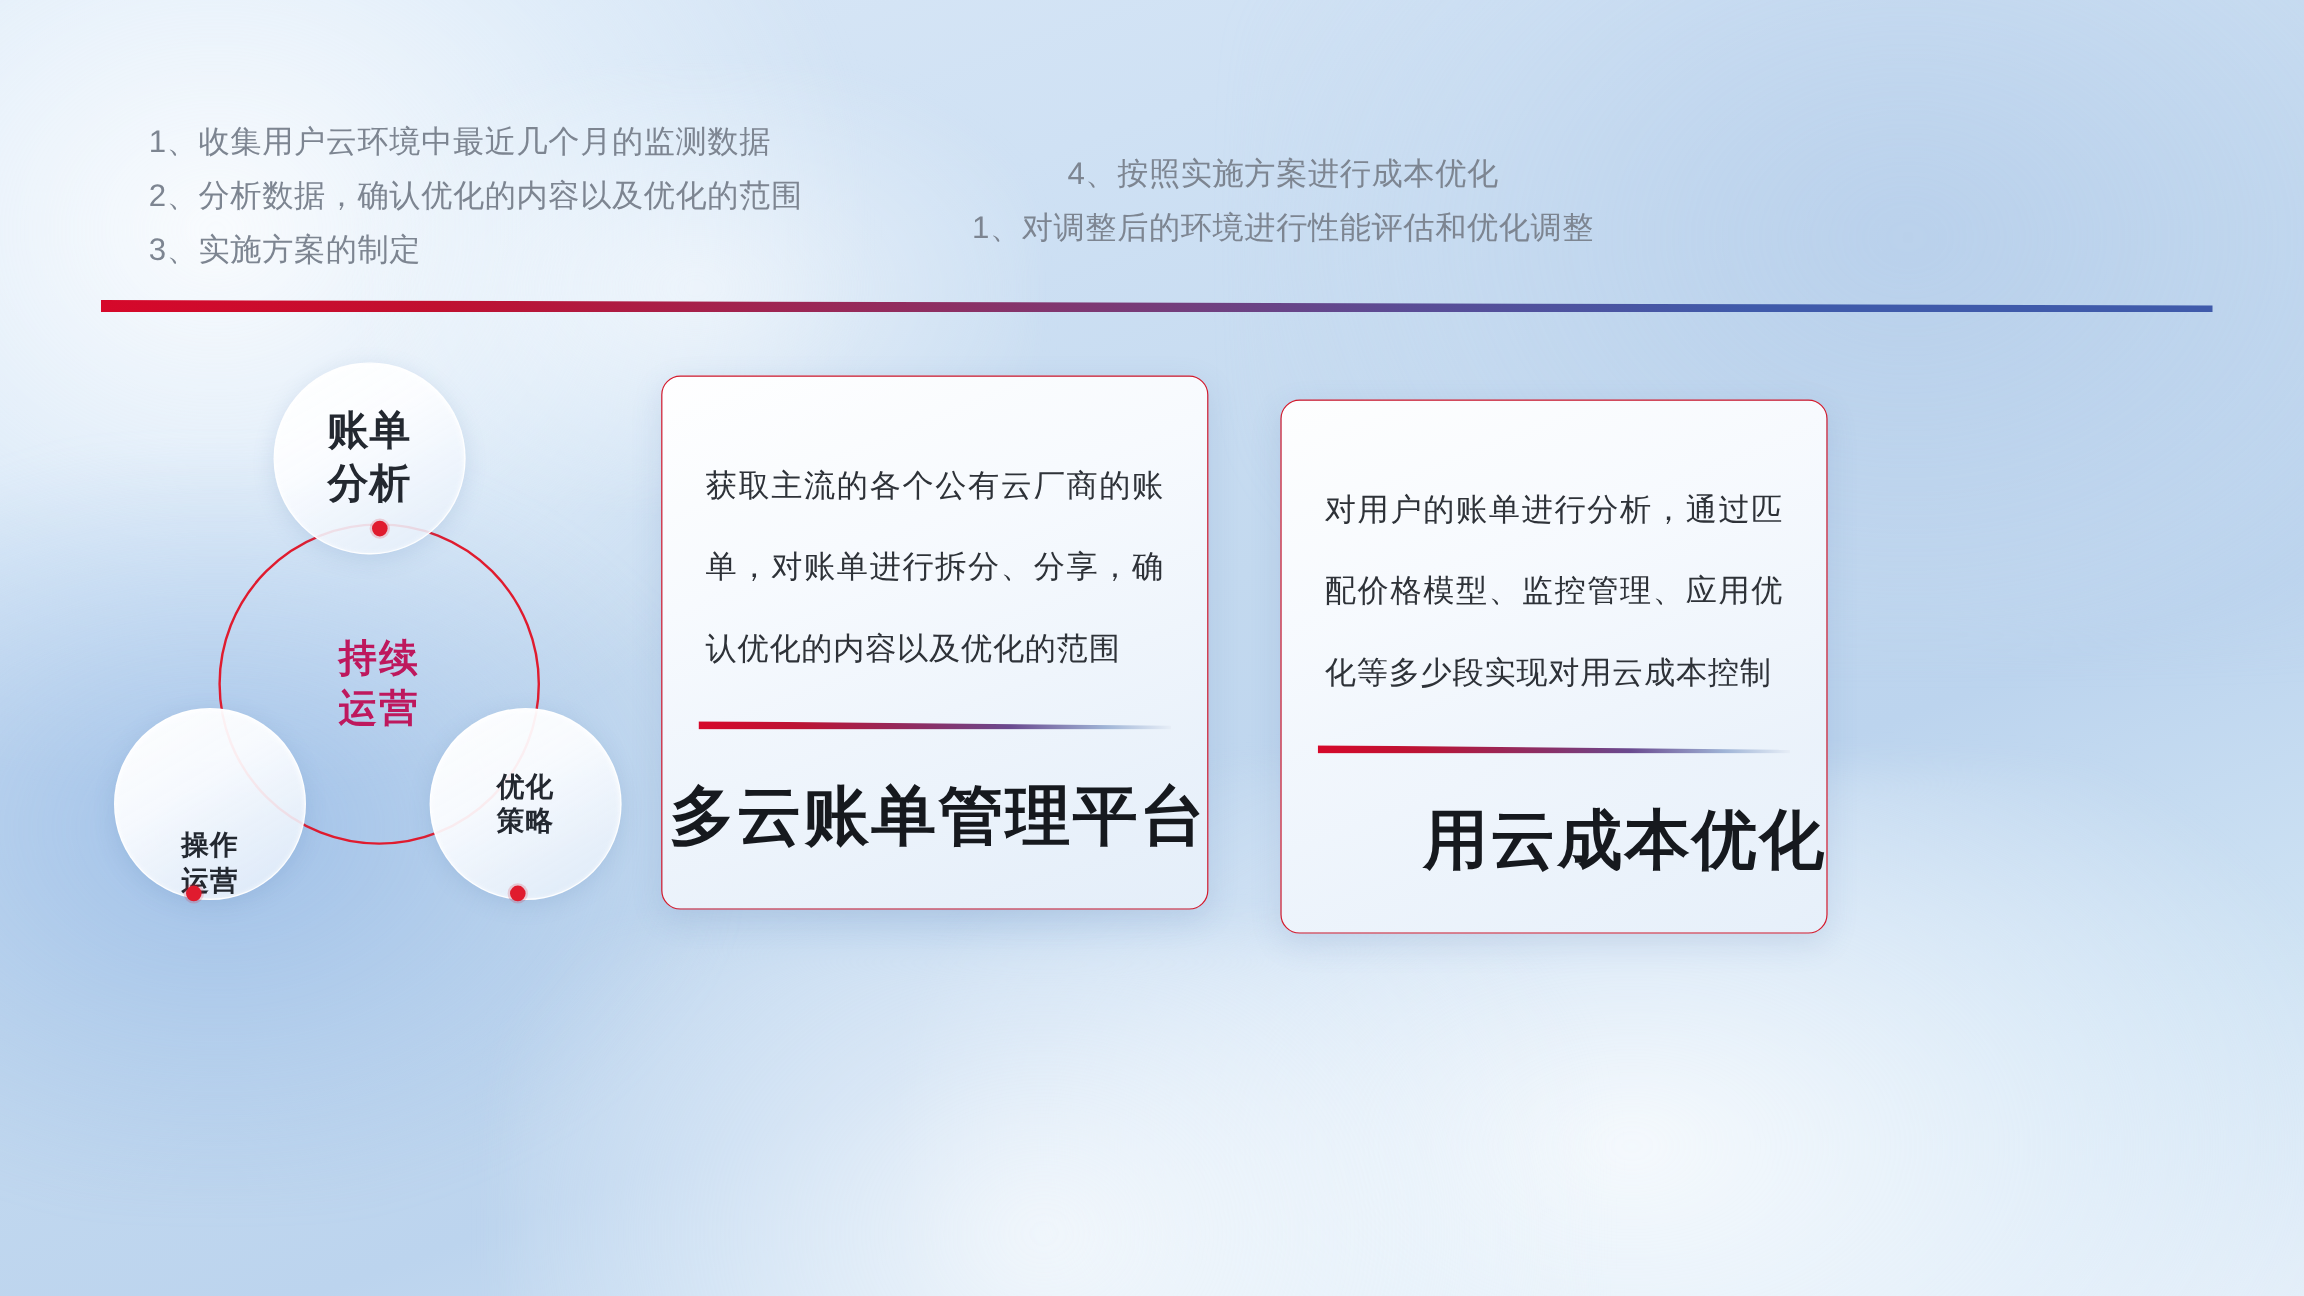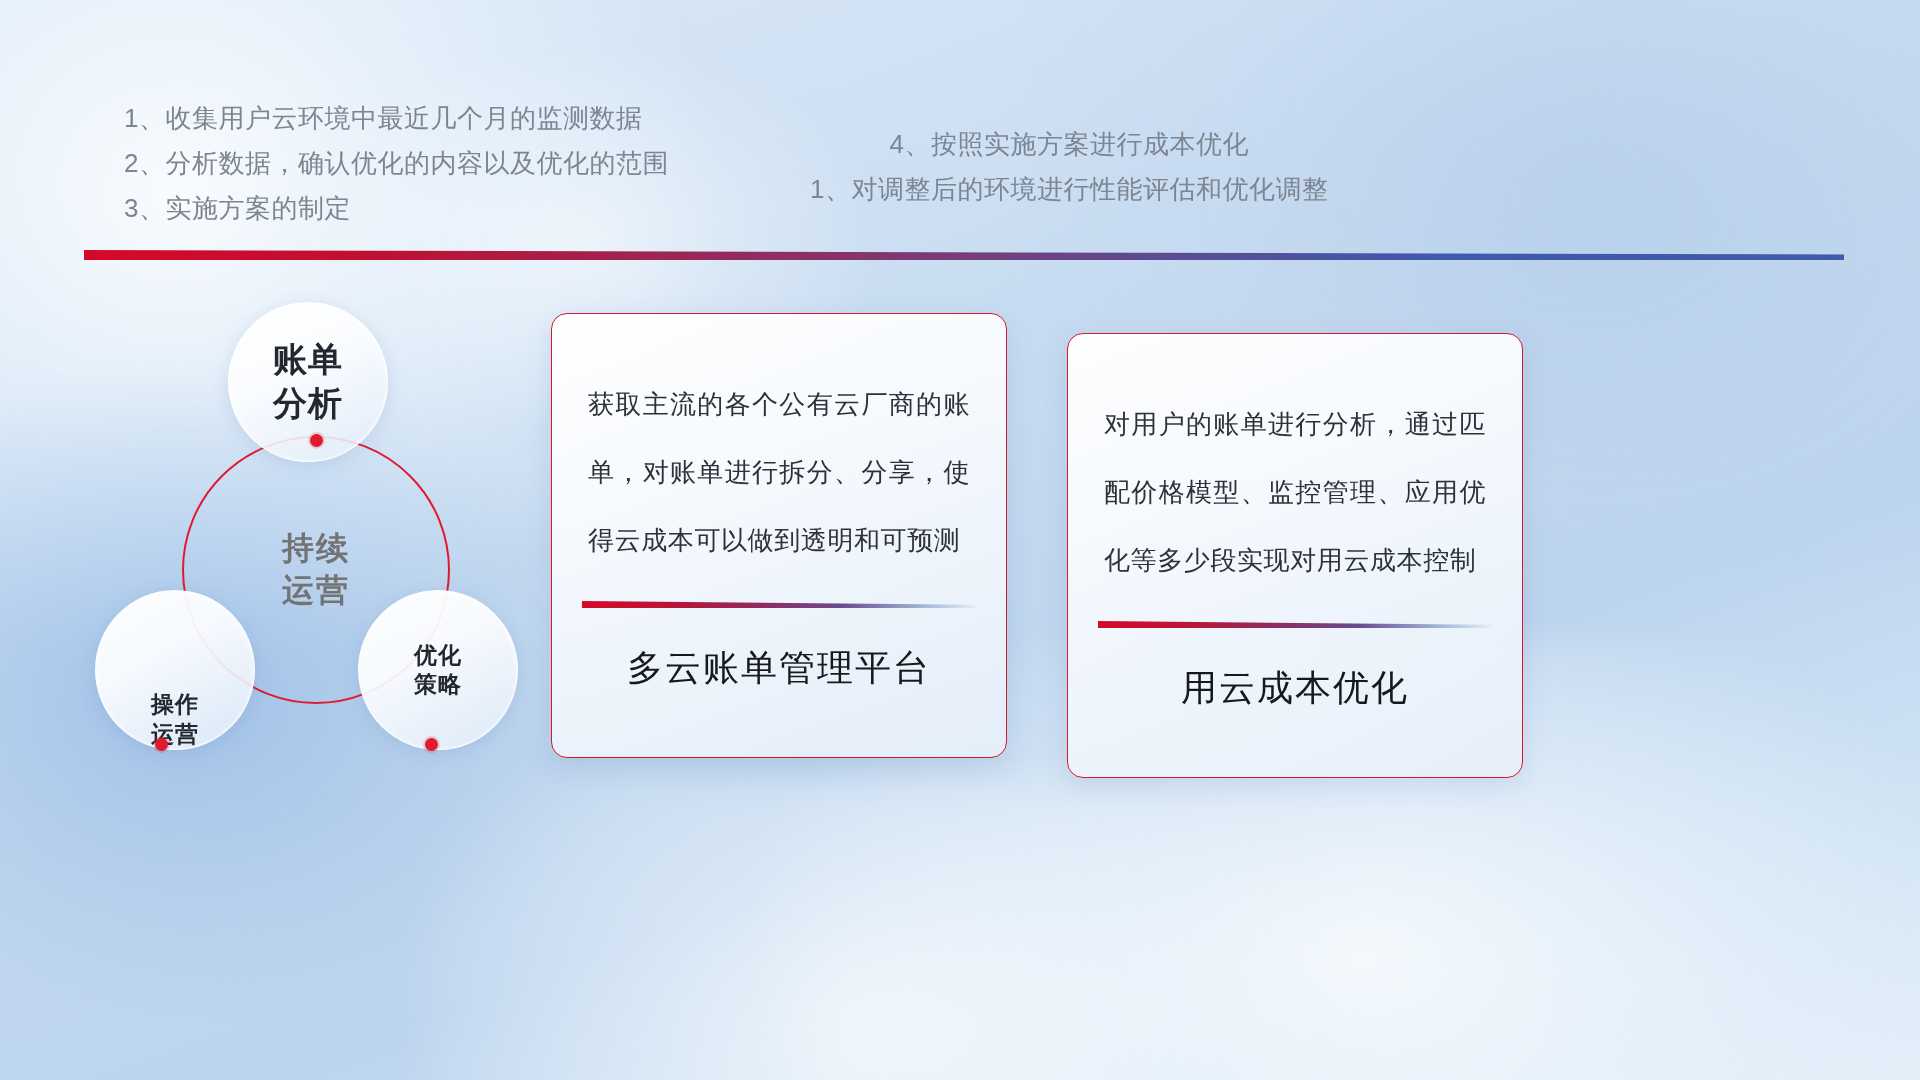--- a/index.html
+++ b/index.html
@@ -94,21 +94,21 @@
   }
   .bubble-top{left:148px;top:12px;width:160px;height:160px;}
   .bubble-bl{left:15px;top:300px;width:160px;height:160px;align-items:flex-end;}
   .bubble-br{left:278px;top:300px;width:160px;height:160px;text-align:center;}
   .bubble-bl .lbl,.bubble-br .lbl{font-size:23px;}
   .venn-center{
     position:absolute;left:102px;top:190px;width:268px;height:180px;
     display:flex;align-items:center;justify-content:center;
   }
   .venn-center .lbl{
-    font-size:32px;font-weight:700;color:#737373;line-height:1.3;
+    font-size:32px;font-weight:700;color:#be185d;line-height:1.3;
     text-align:center;letter-spacing:2px;
   }
   .dot{
     position:absolute;width:13px;height:13px;border-radius:50%;
     background:#e01b2e;box-shadow:0 0 0 2px rgba(224,27,46,.18);
   }
   .dot-top{left:230px;top:144px;}
   .dot-bl{left:75px;top:448px;}
   .dot-br{left:345px;top:448px;}
 
@@ -131,22 +131,22 @@
   .card-rule{
     position:absolute;left:30px;right:30px;top:287px;height:7px;overflow:hidden;
   }
   .card-rule .bar{
     position:absolute;inset:0;
     background:linear-gradient(90deg,#d6082a 0%, #bb1435 22%, #8b2f66 48%, #6a4a8f 66%, #9fb4d6 86%, #e7eef7 100%);
     clip-path:polygon(0 0, 100% 55%, 100% 100%, 0 100%);
   }
   .card-title{
     position:absolute;left:0;right:0;top:330px;
-    text-align:center;
-    font-size:36px;font-weight:400;color:#16191e;letter-spacing:2px;
+    text-align:right;
+    font-size:54px;font-weight:700;color:#16191e;letter-spacing:2px;
   }
 </style>
 </head>
 <body>
 
 <div class="bg">
   <div class="bg-base"></div>
   <div class="bg-blob1"></div>
   <div class="bg-blob2"></div>
   <div class="bg-blob3"></div>
@@ -202,21 +202,21 @@
         <div>运营</div>
       </div>
     </div>
 
     <div class="dot dot-top"></div>
     <div class="dot dot-bl"></div>
     <div class="dot dot-br"></div>
   </div>
 
   <div class="card card-1">
-    <div class="card-body">获取主流的各个公有云厂商的账单，对账单进行拆分、分享，使得云成本可以做到透明和可预测</div>
+    <div class="card-body">获取主流的各个公有云厂商的账单，对账单进行拆分、分享，确认优化的内容以及优化的范围</div>
     <div class="card-rule">
       <div class="bar"></div>
     </div>
     <div class="card-title">多云账单管理平台</div>
   </div>
 
   <div class="card card-2">
     <div class="card-body">对用户的账单进行分析，通过匹配价格模型、监控管理、应用优化等多少段实现对用云成本控制</div>
     <div class="card-rule">
       <div class="bar"></div>

